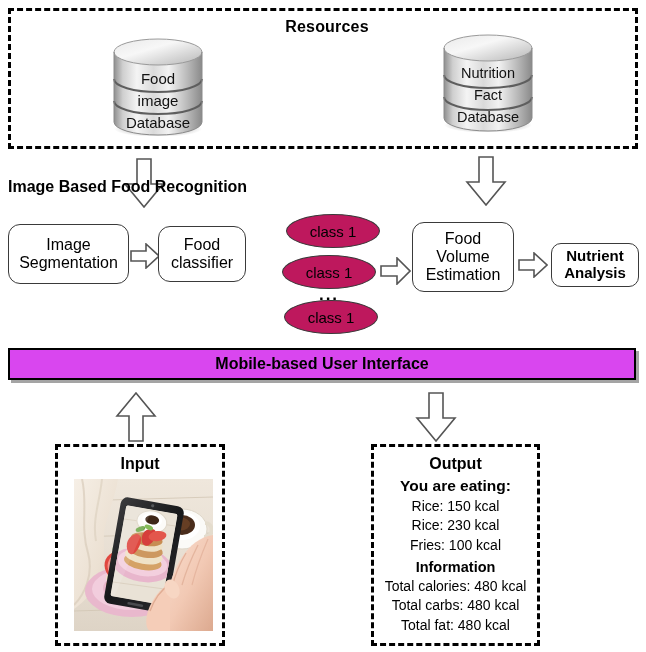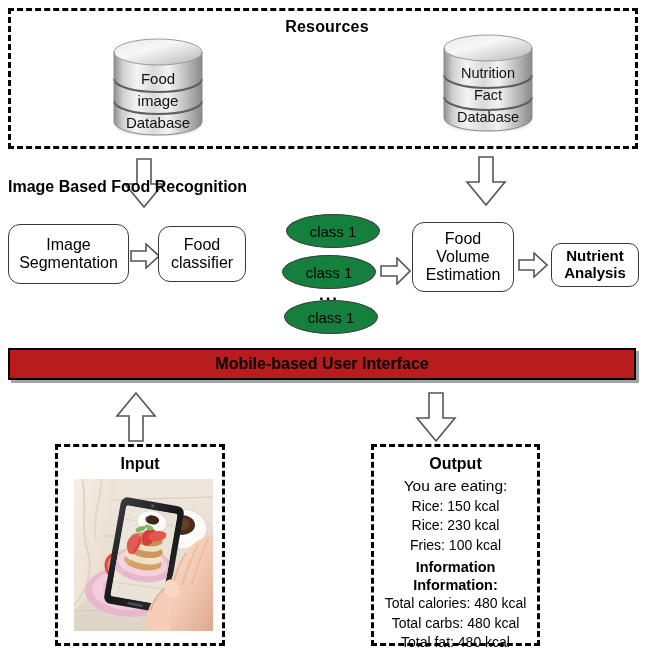--- a/index.html
+++ b/index.html
@@ -113,21 +113,21 @@
   #proc-vol   { left: 412px; top: 222px; width: 102px; height: 70px; }
   #proc-nut   { left: 551px; top: 243px; width: 88px;  height: 44px;
                 border-radius: 10px; font-size: 15px; font-weight: bold; }
 
   
   .ellipse {
     position: absolute;
     box-sizing: border-box;
     border: 1.6px solid #3a3a3a;
     border-radius: 50%;
-    background: #15803d;
+    background: #be185d;
     display: flex;
     align-items: center;
     justify-content: center;
     font-size: 15px;
     color: #000;
     width: 94px;
     height: 34px;
   }
   #cls-1 { left: 286px; top: 214px; }
   #cls-2 { left: 282px; top: 255px; }
@@ -146,21 +146,21 @@
 
   
   #ui-bar {
     position: absolute;
     left: 8px;
     top: 348px;
     width: 628px;
     height: 32px;
     box-sizing: border-box;
     border: 2px solid #000;
-    background: #b91c1c;
+    background: #d946ef;
     display: flex;
     align-items: center;
     justify-content: center;
     font-size: 16px;
     font-weight: bold;
     color: #000;
     box-shadow: 3px 3px 0 rgba(90,90,90,.55);
   }
 
   
@@ -180,21 +180,21 @@
   .out-body {
     position: absolute;
     top: 30px;
     left: 0;
     width: 100%;
     text-align: center;
     color: #000;
   }
   .out-head {
     font-size: 15.5px;
-    font-weight: normal;
+    font-weight: bold;
     line-height: 1.2;
     margin-bottom: 1px;
   }
   .out-item {
     font-size: 14px;
     line-height: 1.42;
   }
   .out-sub {
     font-size: 14.5px;
     font-weight: bold;
@@ -475,21 +475,20 @@
 
   <div class="dashed-box" id="output-box">
     <div class="io-title">Output</div>
 
     <div class="out-body">
       <div class="out-head">You are eating:</div>
       <div class="out-item">Rice: 150 kcal</div>
       <div class="out-item">Rice: 230 kcal</div>
       <div class="out-item">Fries: 100 kcal</div>
       <div class="out-sub">Information</div>
-      <div class="out-sub" style="margin-top:0;">Information:</div>
       <div class="out-total">Total calories: 480 kcal</div>
       <div class="out-total">Total carbs: 480 kcal</div>
       <div class="out-total">Total fat: 480 kcal</div>
 
     </div>
   </div>
 
 </div>
 
 </body></html>

